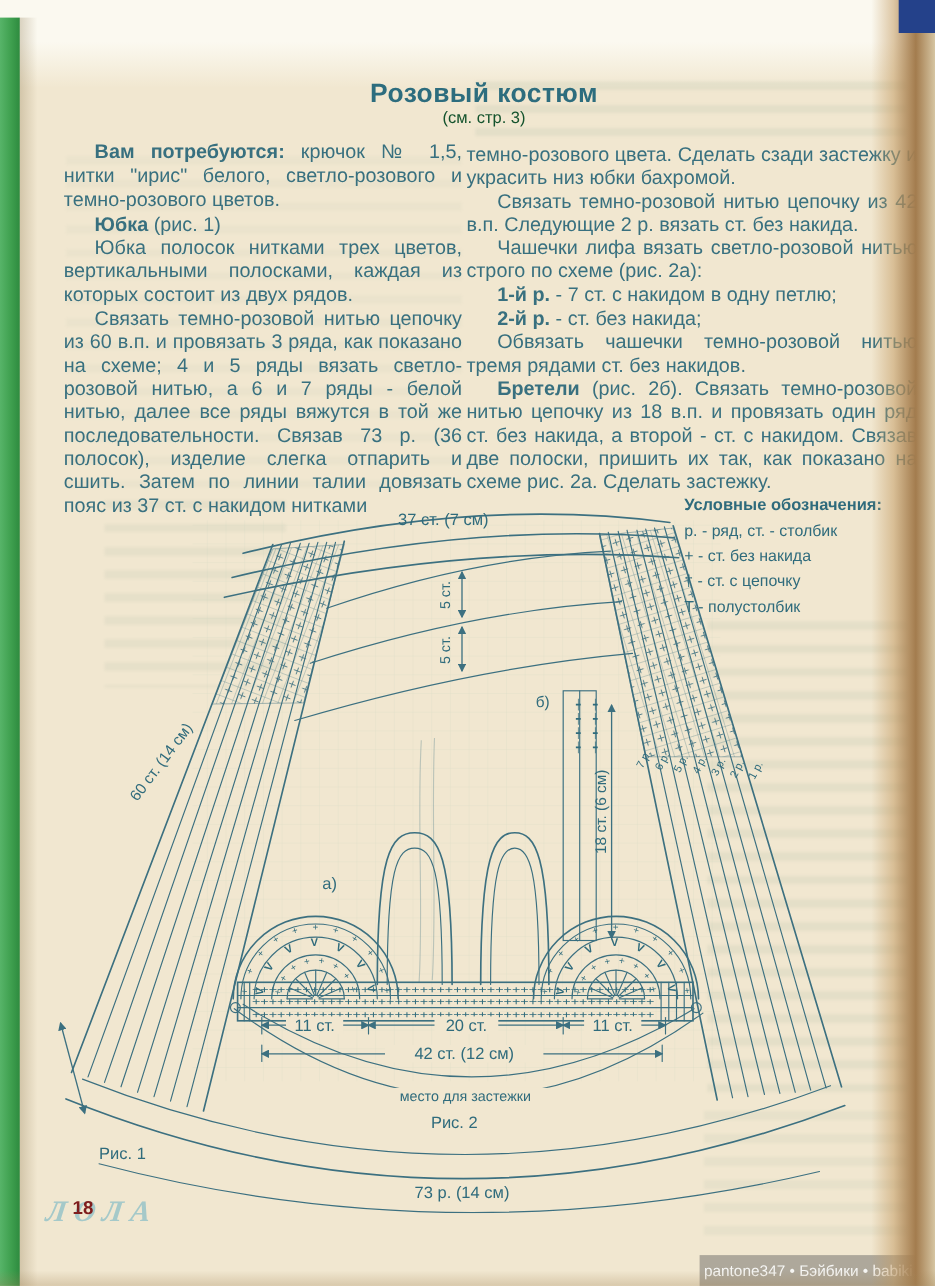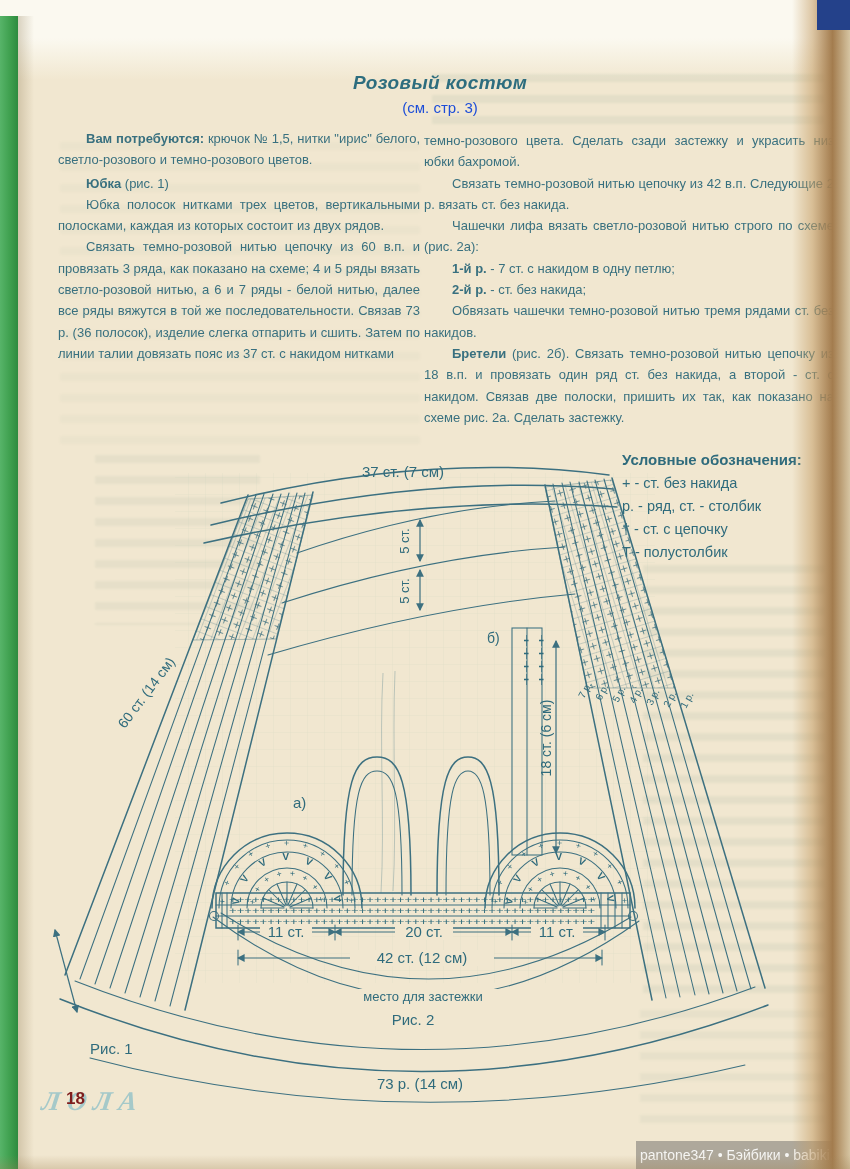--- a/index.html
+++ b/index.html
@@ -15,24 +15,24 @@
   .right-edge{position:absolute;right:0;top:0;width:58px;height:1169px;pointer-events:none;
     background:linear-gradient(90deg,rgba(200,165,110,0) 0,rgba(196,157,102,.55) 35%,#a37c4e 70%,#d6c5a2 100%);}
   .blue-corner{position:absolute;right:0;top:0;width:33px;height:30px;background:#24418a;}
   .bottom-shade{position:absolute;left:0;bottom:0;width:850px;height:14px;
     background:linear-gradient(0deg,rgba(160,130,85,.30),rgba(160,130,85,0));}
   
   .ghost{position:absolute;filter:blur(1.3px);
     background:repeating-linear-gradient(180deg,rgba(128,158,138,.22) 0 8px,rgba(0,0,0,0) 8px 21px);}
   
   .title{position:absolute;left:230px;top:72px;width:420px;text-align:center;
-    color:#2d6d7e;font-size:19px;font-weight:700;letter-spacing:.4px;font-style:italic;}
+    color:#2d6d7e;font-size:24px;font-weight:700;letter-spacing:.4px;}
   .subtitle{position:absolute;left:230px;top:99px;width:420px;text-align:center;
-    color:#1d4ed8;font-size:15px;}
-  .col{position:absolute;color:#38707f;font-size:13px;line-height:21.3px;
+    color:#14532d;font-size:15px;}
+  .col{position:absolute;color:#38707f;font-size:18px;line-height:21.3px;
     text-align:justify;}
   .col p{margin:0;text-indent:28px;}
   .col .hline{text-indent:28px;}
   .col b{font-weight:700;}
   .rowline{text-indent:0;}
   .legend{position:absolute;left:622px;top:451px;width:212px;color:#2f6b7c;}
   .legend .lt{font-weight:700;font-size:15px;margin-bottom:4px;}
   .legend .li{font-size:14.5px;line-height:23px;}
   
   svg.diagram{position:absolute;left:35px;top:443px;}
@@ -286,22 +286,22 @@
     <path class="ln" d="M 25,556 Q 378,698 733,562"></path>
     <path class="ln2" d="M 55,615 Q 380,700 710,622"></path>
     <line class="dim" x1="20" y1="487" x2="42" y2="569" marker-start="url(#ar)" marker-end="url(#ar)"></line>
     <text class="t15 mid" x="385" y="646">73 р. (14 см)</text>
     <text class="t15" x="55" y="611">Рис. 1</text>
   </g>
 </svg>
 
 <div class="legend">
   <div class="lt">Условные обозначения:</div>
+  <div class="li">р. - ряд, ст. - столбик</div>
   <div class="li">+ - ст. без накида</div>
-  <div class="li">р. - ряд, ст. - столбик</div>
   <div class="li">† - ст. с цепочку</div>
   <div class="li">Т - полустолбик</div>
 </div>
 
 <div class="logo">ЛОЛА</div>
 <div class="pageno">18</div>
 <div class="watermark">pantone347 • Бэйбики • babiki.ru</div>
 
 <div class="right-edge"></div>
 <div class="blue-corner"></div>

